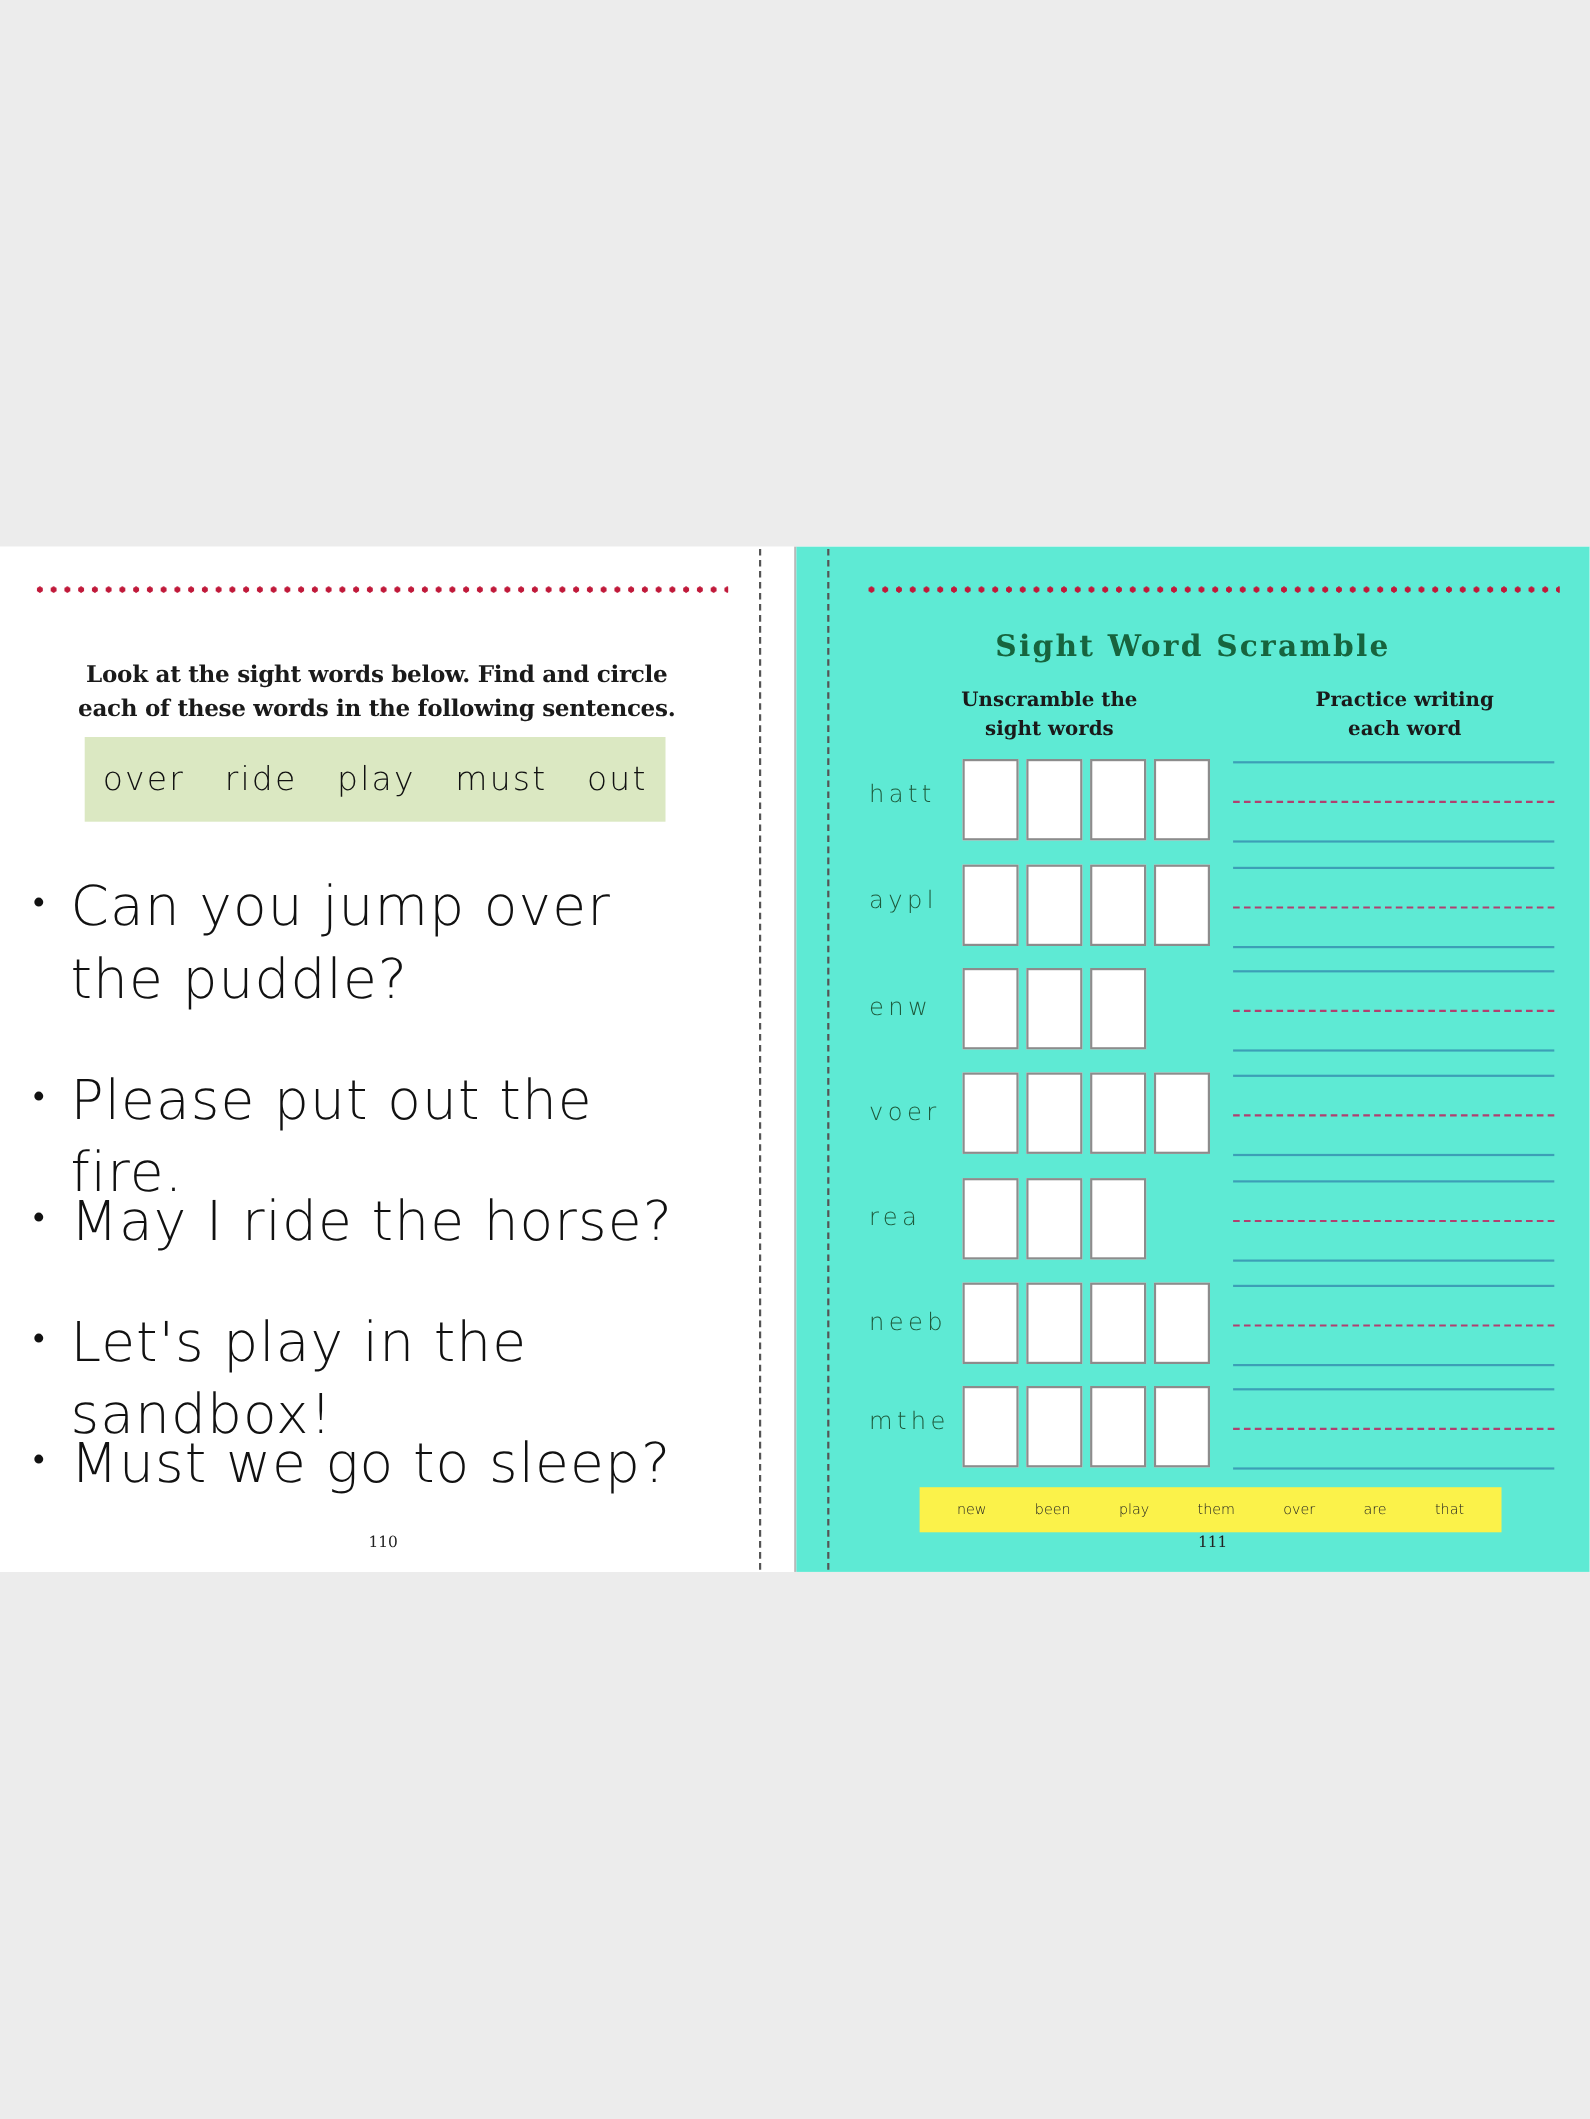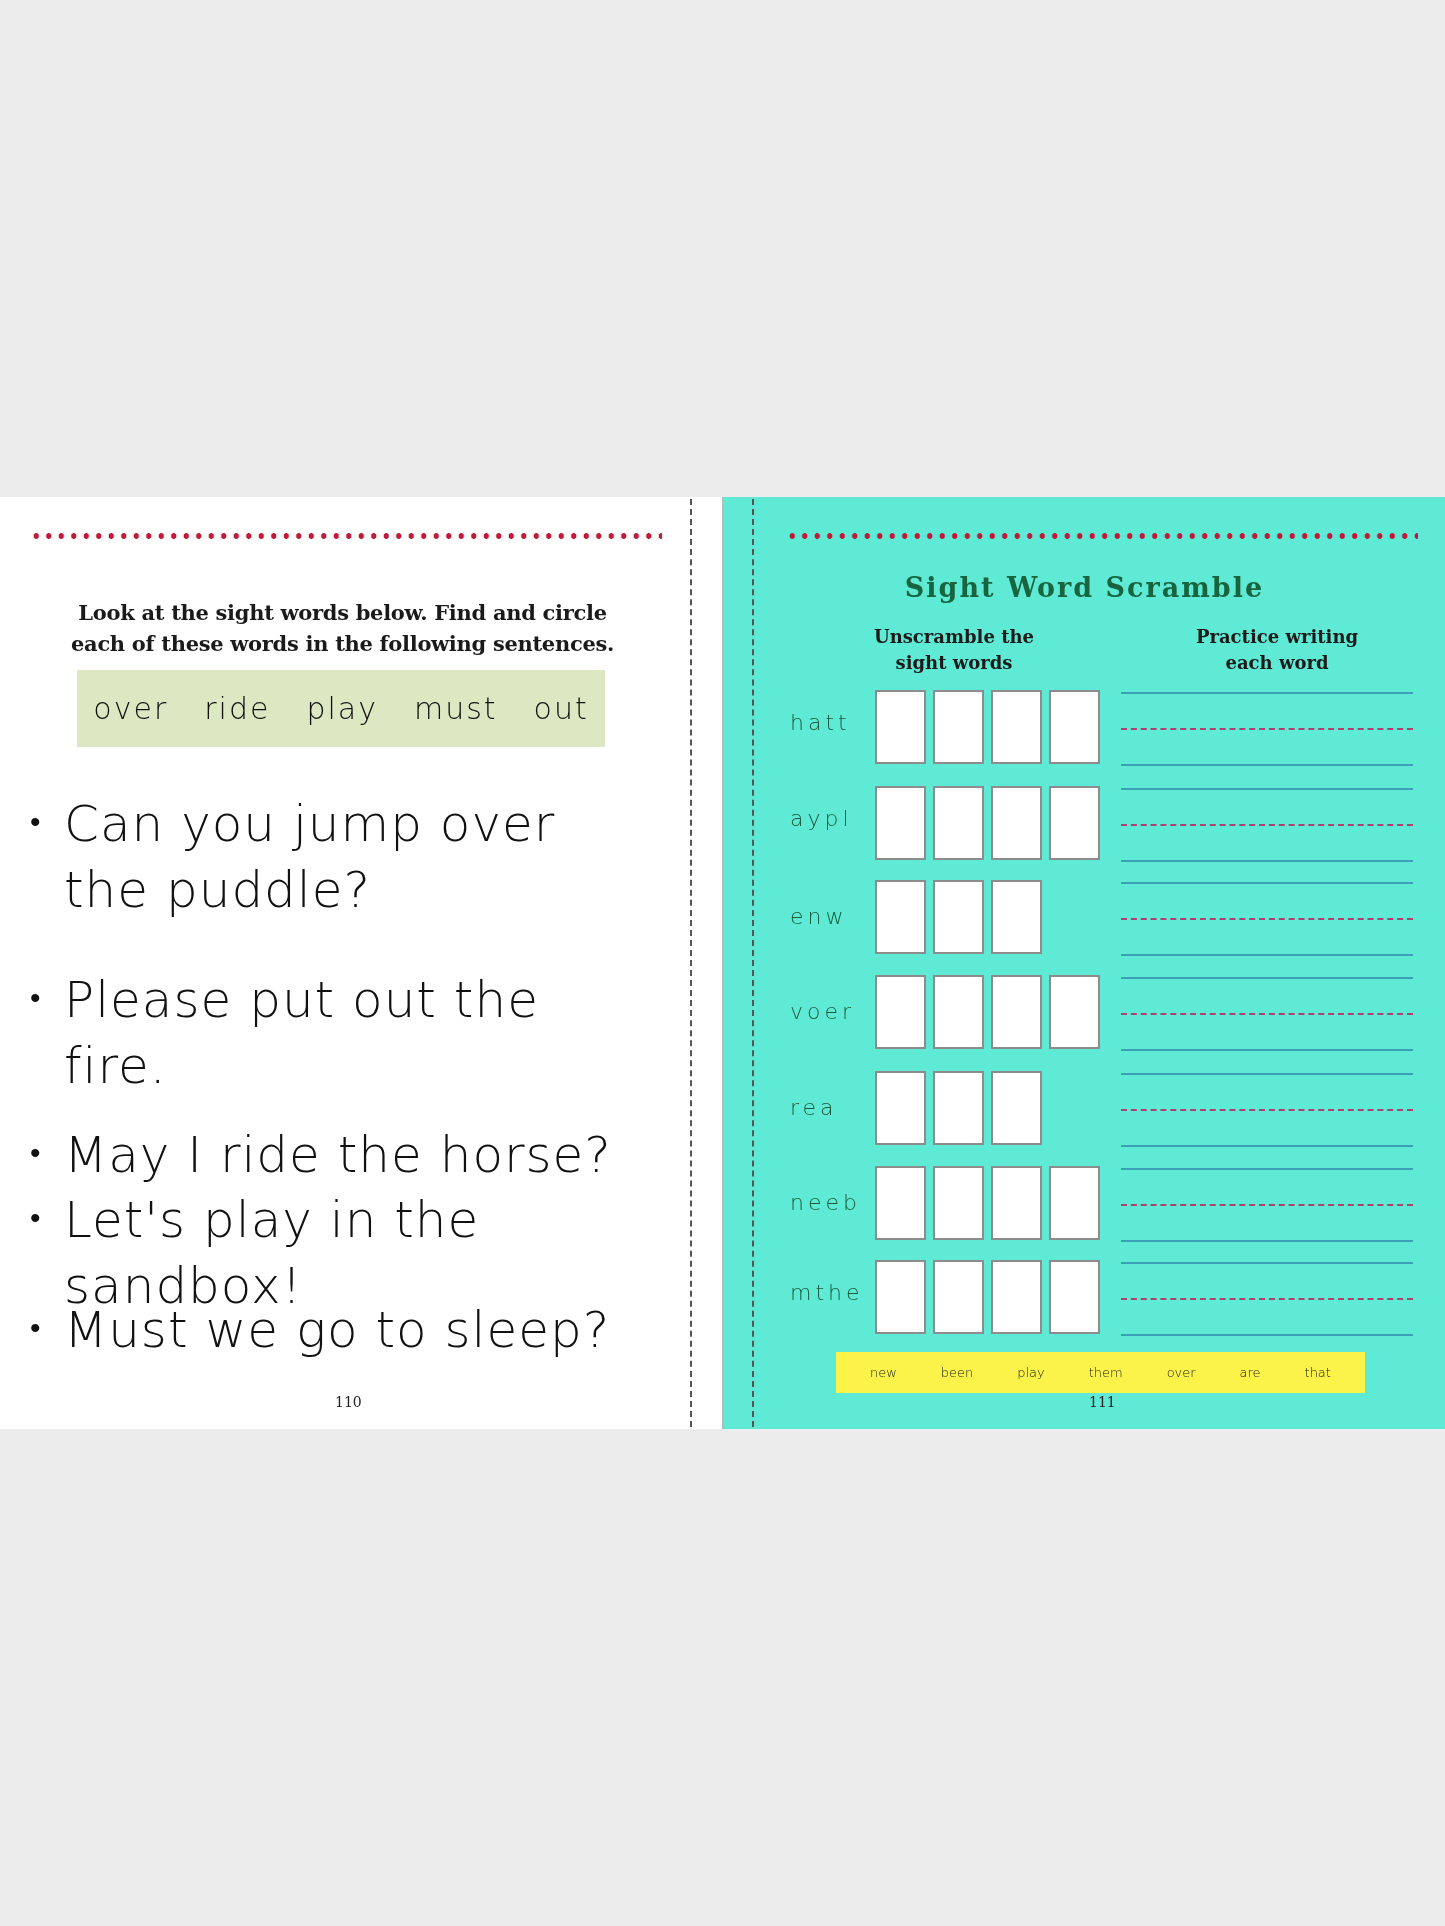--- a/index.html
+++ b/index.html
@@ -75,21 +75,21 @@
       <span class="wb-word">must</span>
       <span class="wb-word">out</span>
     </div>
 
     <div class="sentence" style="top:294px;">
       <span class="bullet">•</span><span class="text"><span>Can you jump over</span><br><span>the puddle?</span></span>
     </div>
     <div class="sentence" style="top:470px;">
       <span class="bullet">•</span><span class="text">Please put out the fire.</span>
     </div>
-    <div class="sentence" style="top:580px;margin-top:45px;">
+    <div class="sentence" style="top:580px;">
       <span class="bullet">•</span><span class="text">May I ride the horse?</span>
     </div>
     <div class="sentence" style="top:690px;">
       <span class="bullet">•</span><span class="text">Let's play in the sandbox!</span>
     </div>
     <div class="sentence" style="top:800px;">
       <span class="bullet">•</span><span class="text">Must we go to sleep?</span>
     </div>
 
     <div class="page-num" style="left:335px; top:897px;">110</div>

